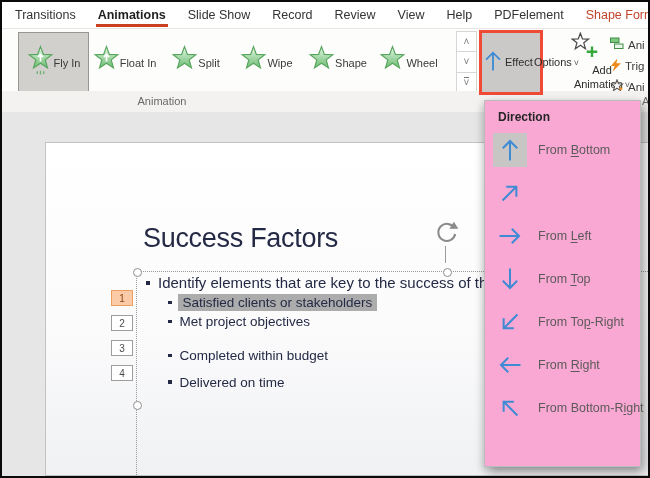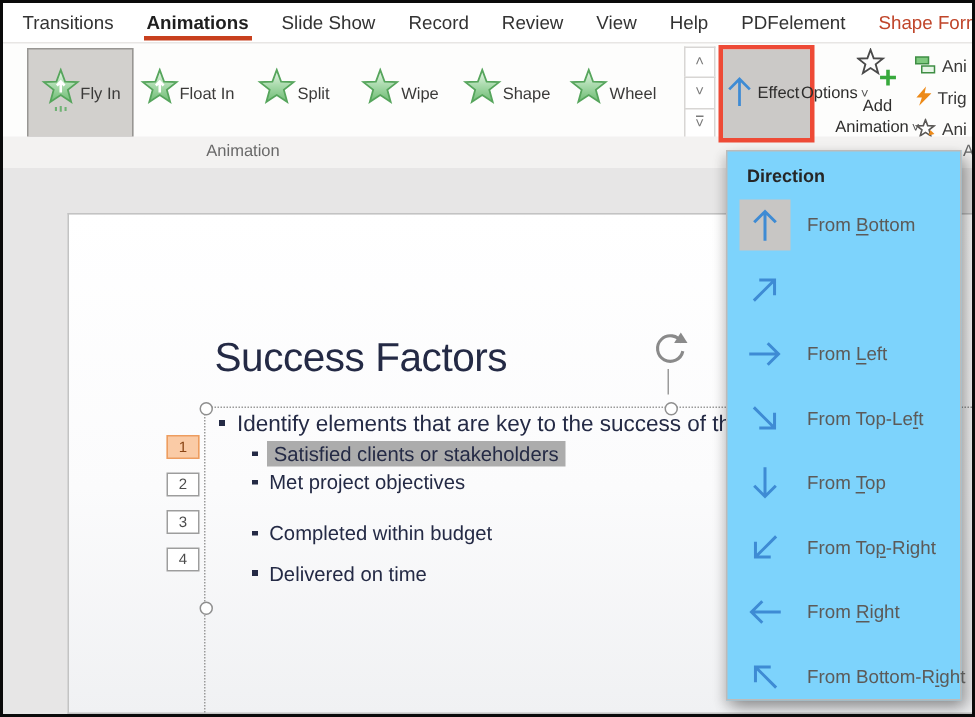--- a/index.html
+++ b/index.html
@@ -38,22 +38,22 @@
     box-sizing:border-box;}
   .scroll-btn:last-child{border-bottom:1px solid #d8d6d4;}
   .scroll-btn .bar-chev{border-top:1px solid #7a7a7a;line-height:8px;padding-top:1px;}
   
   .eo-annotation{position:absolute;left:477px;top:1px;width:64px;height:65px;
     border:3px solid var(--annotation-border,#EE4A36);box-sizing:border-box;z-index:40;}
   .eo-btn{width:100%;height:100%;background:#cbc9c7;display:flex;flex-direction:row;
     align-items:center;justify-content:space-between;gap:1px;}
   .eo-btn .btn-text, .addanim .btn-text{font-size:11px;color:#2e2d2c;line-height:13px;text-align:center;}
   .chev{font-size:9px;color:#555;margin-left:2px;}
-  .addanim{position:absolute;left:552px;top:2px;width:62px;height:62px;display:flex;
-    flex-direction:column;align-items:center;justify-content:center;gap:1px;}
+  .addanim{position:absolute;left:569px;top:2px;width:62px;height:62px;display:flex;
+    flex-direction:column;justify-content:center;gap:1px;}
   
   .advcol{position:absolute;left:608px;top:5px;width:60px;}
   .adv-row{height:21px;display:flex;align-items:center;gap:4px;font-size:11.5px;color:#3b3a39;
     white-space:nowrap;}
   
   .group-strip{position:absolute;left:0;top:62px;width:100%;height:22px;background:#f3f2f1;
     border-bottom:1px solid #c9c7c5;box-sizing:border-box;}
   .group-label{position:absolute;top:4px;font-size:11px;color:#696969;}
   .group-label.center{left:110px;width:100px;text-align:center;}
   .group-label.rightcut{left:640px;}
@@ -81,21 +81,21 @@
     white-space:nowrap;}
   .sub-bullet .sq{width:3.5px;height:3.5px;}
   .sub-text.hl{background:var(--highlight-gray,#ACACAC);padding:1px 5px;margin-left:-2px;}
   
   .badge{position:absolute;left:65px;width:22px;height:16px;box-sizing:border-box;
     border:1px solid #9d9d9d;background:#fff;color:#4b4b4b;font-size:10px;
     display:flex;align-items:center;justify-content:center;z-index:2;}
   .badge.sel{border-color:var(--badge-selected-border,#ED9D60);
     background:var(--badge-selected-fill,#FACBA6);color:#8a4516;}
   
-  .dropdown{position:absolute;left:482px;top:98px;width:157px;height:367px;background:#7dd3fc;
+  .dropdown{position:absolute;left:482px;top:98px;width:157px;height:367px;background:#f9a8d4;
     border:1px solid #bdbbb9;box-sizing:border-box;z-index:50;
     box-shadow:4px 5px 10px rgba(0,0,0,.35), -3px 3px 7px rgba(0,0,0,.12);}
   .dd-title{font-size:12px;font-weight:700;color:#262626;padding:9px 0 4px 13px;}
   .dd-item{height:43px;display:flex;align-items:center;}
   .dd-iconbox{width:34px;height:34px;margin-left:8px;display:flex;align-items:center;
     justify-content:center;flex:none;}
   .dd-iconbox.sel{background:var(--selected-icon-bg,#C8C6C4);}
   .dd-label{margin-left:11px;font-size:12.5px;color:#5c5a58;white-space:nowrap;}
   .accel{text-decoration:underline;text-underline-offset:2px;}
   .hidden-defs{position:absolute;width:0;height:0;overflow:hidden;}
@@ -337,28 +337,20 @@
         <div class="dd-item">
     <span class="dd-iconbox">
       <svg width="26" height="26" viewBox="0 0 26 26" style="overflow: visible; transform: rotate(0deg);">
         <path d="M2.5 13 H22 M14.8 5.8 L22 13 L14.8 20.2" stroke="#3E8BD4" stroke-width="2" fill="none"></path>
       </svg>
     </span>
     <span class="dd-label"><span>From </span><span class="accel">L</span><span>eft</span></span>
   </div>
         <div class="dd-item">
     <span class="dd-iconbox">
-      <svg width="26" height="26" viewBox="0 0 26 26" style="overflow: visible; transform: rotate(45deg);">
-        <path d="M2.5 13 H22 M14.8 5.8 L22 13 L14.8 20.2" stroke="#3E8BD4" stroke-width="2" fill="none"></path>
-      </svg>
-    </span>
-    <span class="dd-label"><span>From Top-Le</span><span class="accel">f</span><span>t</span></span>
-  </div>
-        <div class="dd-item">
-    <span class="dd-iconbox">
       <svg width="26" height="26" viewBox="0 0 26 26" style="overflow: visible; transform: rotate(90deg);">
         <path d="M2.5 13 H22 M14.8 5.8 L22 13 L14.8 20.2" stroke="#3E8BD4" stroke-width="2" fill="none"></path>
       </svg>
     </span>
     <span class="dd-label"><span>From </span><span class="accel">T</span><span>op</span></span>
   </div>
         <div class="dd-item">
     <span class="dd-iconbox">
       <svg width="26" height="26" viewBox="0 0 26 26" style="overflow: visible; transform: rotate(135deg);">
         <path d="M2.5 13 H22 M14.8 5.8 L22 13 L14.8 20.2" stroke="#3E8BD4" stroke-width="2" fill="none"></path>

